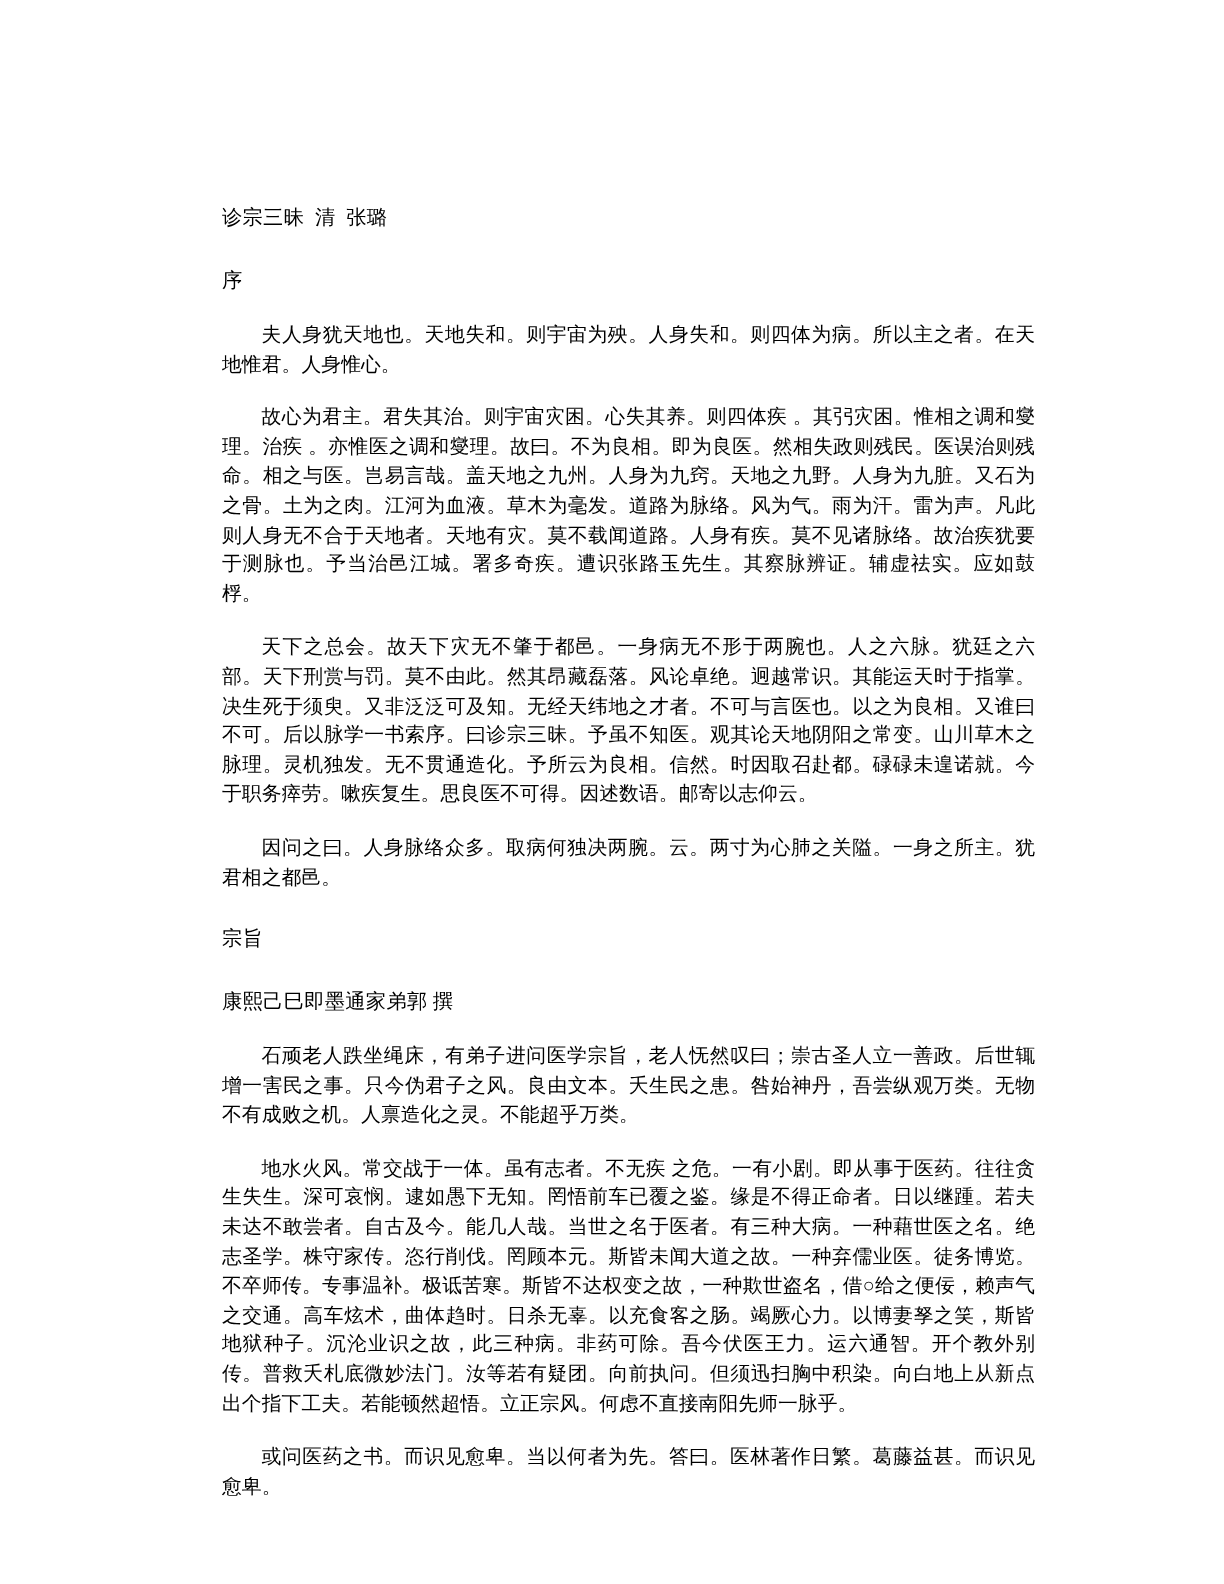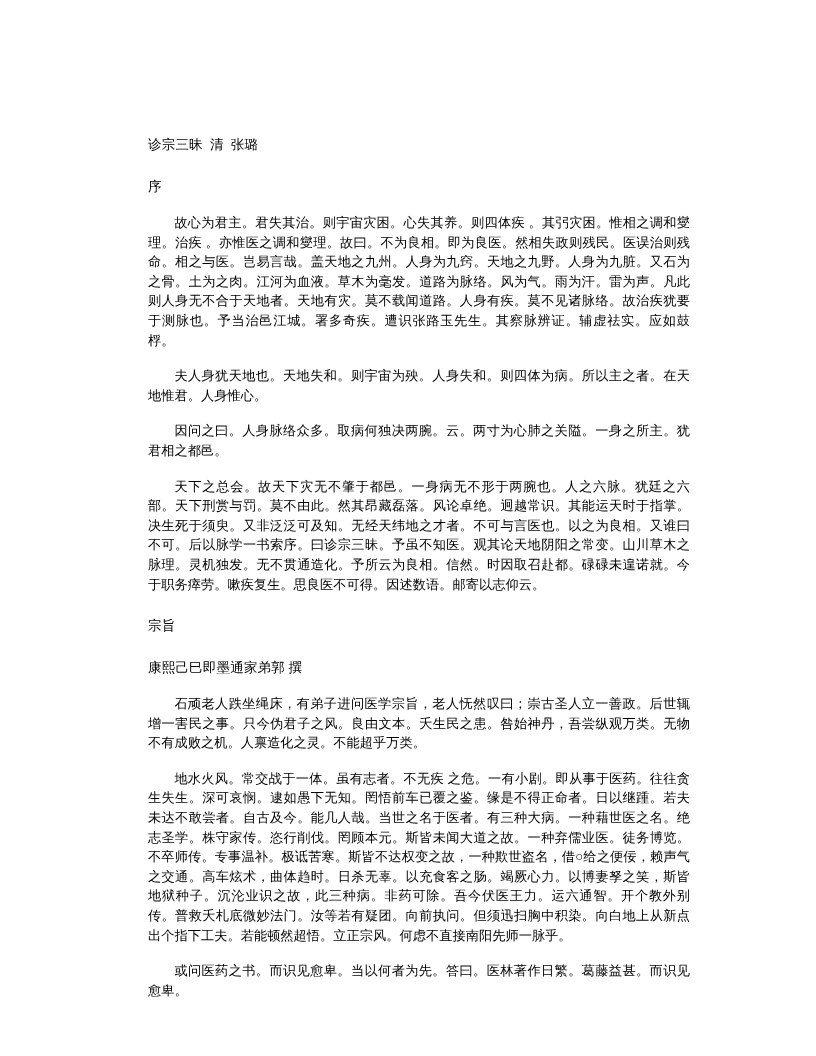--- a/index.html
+++ b/index.html
@@ -54,24 +54,24 @@
 </style>
 </head>
 <body>
 
 <div class="page">
   <div class="doc-body">
 
     <div class="title-line">诊宗三昧  清  张璐</div>
 
     <div class="heading">序</div>
+    <p class="para">夫人身犹天地也。天地失和。则宇宙为殃。人身失和。则四体为病。所以主之者。在天地惟君。人身惟心。</p>
     <p class="para">故心为君主。君失其治。则宇宙灾困。心失其养。则四体疾 。其弜灾困。惟相之调和燮理。治疾 。亦惟医之调和燮理。故曰。不为良相。即为良医。然相失政则残民。医误治则残命。相之与医。岂易言哉。盖天地之九州。人身为九窍。天地之九野。人身为九脏。又石为之骨。土为之肉。江河为血液。草木为毫发。道路为脉络。风为气。雨为汗。雷为声。凡此则人身无不合于天地者。天地有灾。莫不载闻道路。人身有疾。莫不见诸脉络。故治疾犹要于测脉也。予当治邑江城。署多奇疾。遭识张路玉先生。其察脉辨证。辅虚祛实。应如鼓桴。</p>
-    <p class="para">夫人身犹天地也。天地失和。则宇宙为殃。人身失和。则四体为病。所以主之者。在天地惟君。人身惟心。</p>
+    <p class="para">天下之总会。故天下灾无不肇于都邑。一身病无不形于两腕也。人之六脉。犹廷之六部。天下刑赏与罚。莫不由此。然其昂藏磊落。风论卓绝。迥越常识。其能运天时于指掌。决生死于须臾。又非泛泛可及知。无经天纬地之才者。不可与言医也。以之为良相。又谁曰不可。后以脉学一书索序。曰诊宗三昧。予虽不知医。观其论天地阴阳之常变。山川草木之脉理。灵机独发。无不贯通造化。予所云为良相。信然。时因取召赴都。碌碌未遑诺就。今于职务瘁劳。嗽疾复生。思良医不可得。因述数语。邮寄以志仰云。</p>
     <p class="para">因问之曰。人身脉络众多。取病何独决两腕。云。两寸为心肺之关隘。一身之所主。犹君相之都邑。</p>
-    <p class="para">天下之总会。故天下灾无不肇于都邑。一身病无不形于两腕也。人之六脉。犹廷之六部。天下刑赏与罚。莫不由此。然其昂藏磊落。风论卓绝。迥越常识。其能运天时于指掌。决生死于须臾。又非泛泛可及知。无经天纬地之才者。不可与言医也。以之为良相。又谁曰不可。后以脉学一书索序。曰诊宗三昧。予虽不知医。观其论天地阴阳之常变。山川草木之脉理。灵机独发。无不贯通造化。予所云为良相。信然。时因取召赴都。碌碌未遑诺就。今于职务瘁劳。嗽疾复生。思良医不可得。因述数语。邮寄以志仰云。</p>
     <div class="heading">宗旨</div>
 
     <div class="heading">康熙己巳即墨通家弟郭  撰</div>
     <p class="para">石顽老人跌坐绳床，有弟子进问医学宗旨，老人怃然叹曰；崇古圣人立一善政。后世辄增一害民之事。只今伪君子之风。良由文本。夭生民之患。咎始神丹，吾尝纵观万类。无物不有成败之机。人禀造化之灵。不能超乎万类。</p>
     <p class="para">地水火风。常交战于一体。虽有志者。不无疾 之危。一有小剧。即从事于医药。往往贪生失生。深可哀悯。逮如愚下无知。罔悟前车已覆之鉴。缘是不得正命者。日以继踵。若夫未达不敢尝者。自古及今。能几人哉。当世之名于医者。有三种大病。一种藉世医之名。绝志圣学。株守家传。恣行削伐。罔顾本元。斯皆未闻大道之故。一种弃儒业医。徒务博览。不卒师传。专事温补。极诋苦寒。斯皆不达权变之故，一种欺世盗名，借○给之便佞，赖声气之交通。高车炫术，曲体趋时。日杀无辜。以充食客之肠。竭厥心力。以博妻孥之笑，斯皆地狱种子。沉沦业识之故，此三种病。非药可除。吾今伏医王力。运六通智。开个教外别传。普救夭札底微妙法门。汝等若有疑团。向前执问。但须迅扫胸中积染。向白地上从新点出个指下工夫。若能顿然超悟。立正宗风。何虑不直接南阳先师一脉乎。</p>
 
     <p class="para">或问医药之书。而识见愈卑。当以何者为先。答曰。医林著作日繁。葛藤益甚。而识见愈卑。</p>
 
   </div>
 </div>

